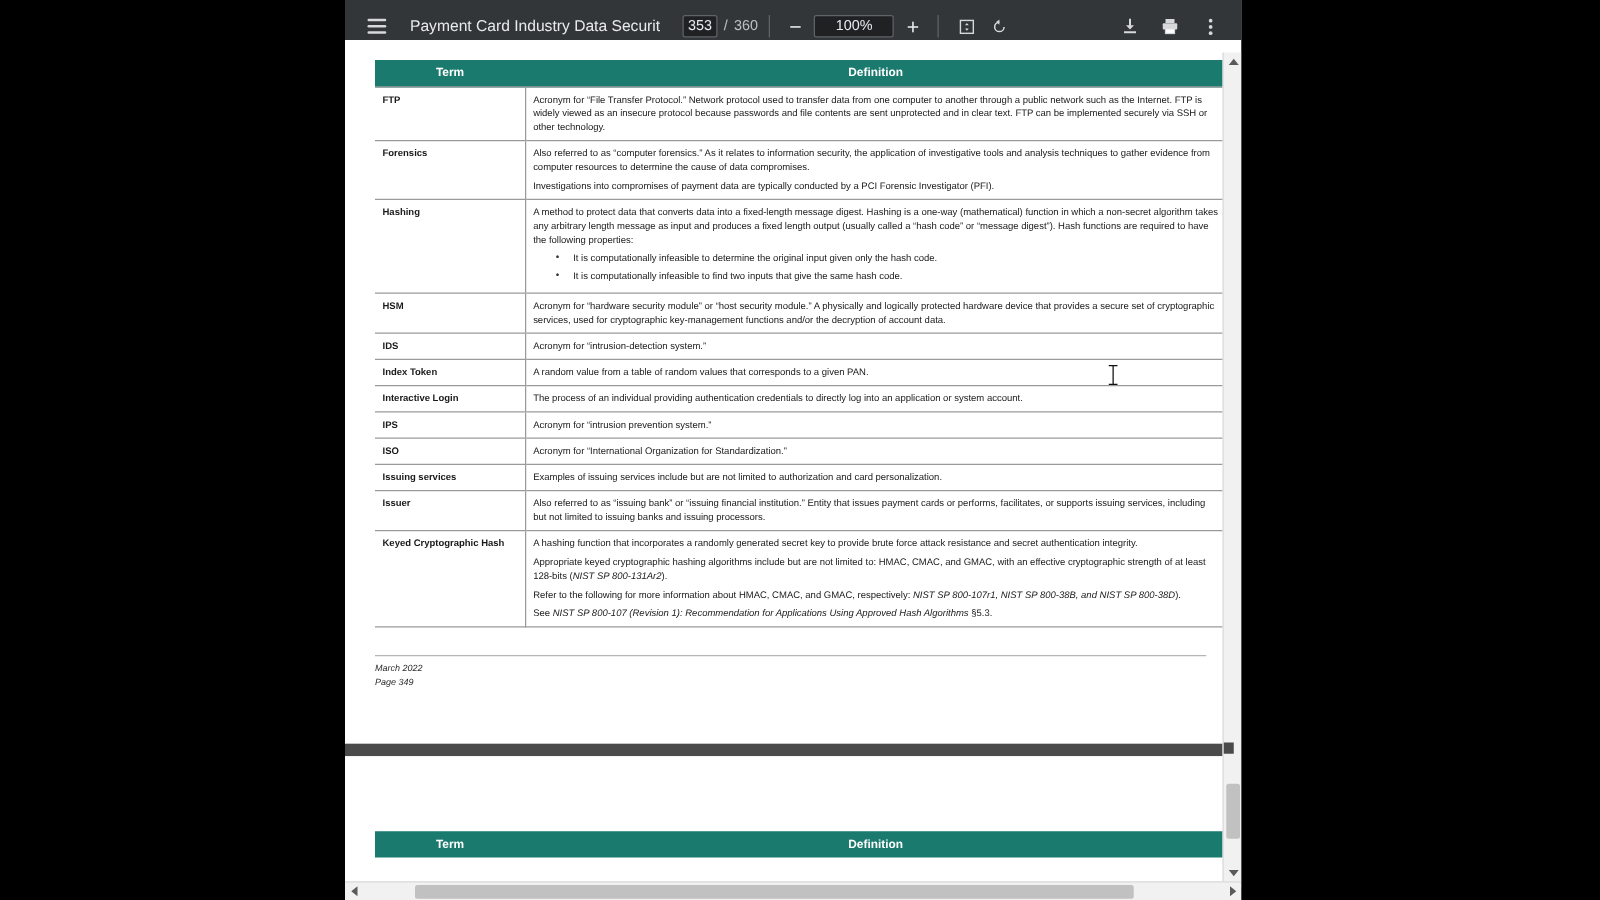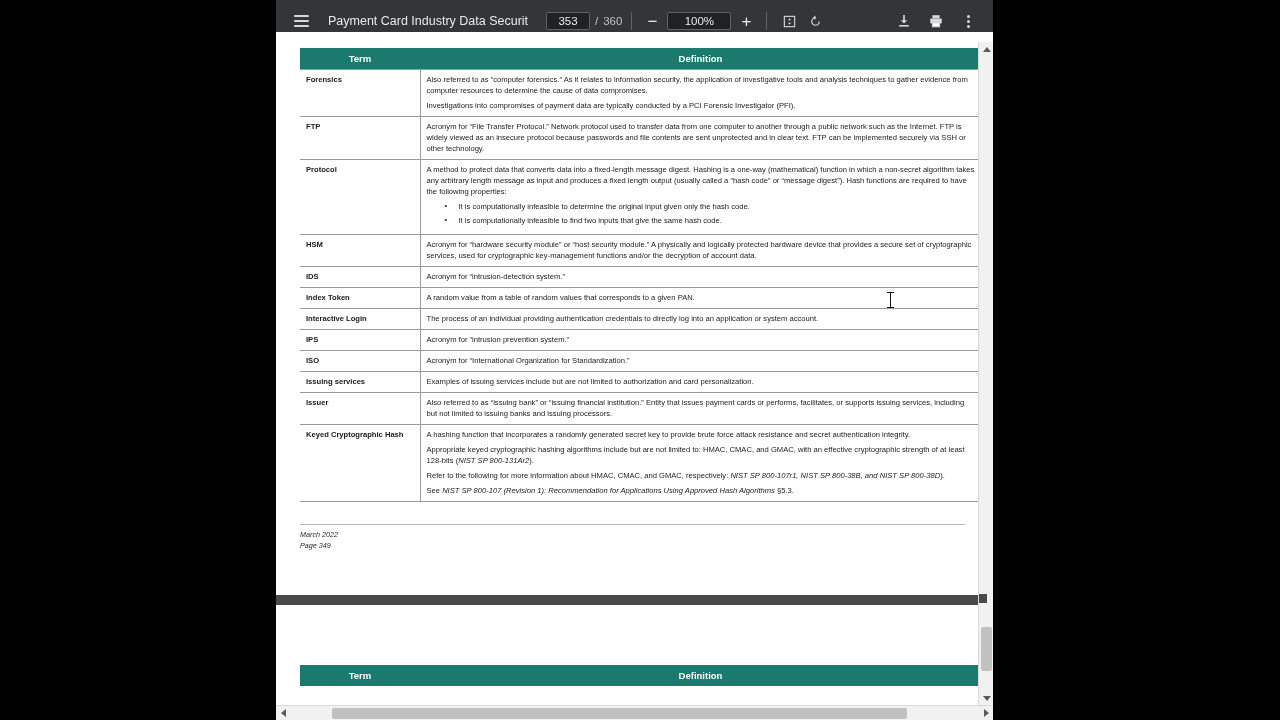--- a/index.html
+++ b/index.html
@@ -53,21 +53,21 @@
     margin-left: 18px; gap: 5px; flex: 0 0 auto;
   }
   .num-box {
     background: #1f2123;
     border: 1px solid #5f6368;
     border-radius: 2px;
     color: #e8eaed;
     font-size: 11.5px;
     text-align: center;
     padding: 2px 0;
-    width: 44px;
+    width: 28px;
     box-sizing: border-box;
     outline: none;
     font-family: "Liberation Sans", sans-serif;
   }
   .page-total { color: #bdc1c6; font-size: 11.5px; }
 
   .divider { width: 1px; height: 18px; background: #5f6368; margin: 0 9px; flex: 0 0 auto; }
 
   .zoom-group { display: flex; align-items: center; gap: 4px; flex: 0 0 auto; }
   .zoom-box { width: 64px; }
@@ -301,34 +301,34 @@
 
           <table class="glossary">
             <thead>
               <tr>
                 <th class="c-term">Term</th>
                 <th class="c-def">Definition</th>
               </tr>
             </thead>
             <tbody id="glossary-body">
                 <tr>
+                  <td class="term">FTP</td>
+                  <td class="def">
+                    <p>Acronym for “File Transfer Protocol.” Network protocol used to transfer data from one computer to another through a public network such as the Internet. FTP is widely viewed as an insecure protocol because passwords and file contents are sent unprotected and in clear text. FTP can be implemented securely via SSH or other technology.</p>
+                  </td>
+                </tr>
+                <tr>
                   <td class="term">Forensics</td>
                   <td class="def">
                     <p>Also referred to as “computer forensics.” As it relates to information security, the application of investigative tools and analysis techniques to gather evidence from computer resources to determine the cause of data compromises.</p>
                     <p>Investigations into compromises of payment data are typically conducted by a PCI Forensic Investigator (PFI).</p>
                   </td>
                 </tr>
                 <tr>
-                  <td class="term">FTP</td>
-                  <td class="def">
-                    <p>Acronym for “File Transfer Protocol.” Network protocol used to transfer data from one computer to another through a public network such as the Internet. FTP is widely viewed as an insecure protocol because passwords and file contents are sent unprotected and in clear text. FTP can be implemented securely via SSH or other technology.</p>
-                  </td>
-                </tr>
-                <tr>
-                  <td class="term">Protocol</td>
+                  <td class="term">Hashing</td>
                   <td class="def">
                     <p>A method to protect data that converts data into a fixed-length message digest. Hashing is a one-way (mathematical) function in which a non-secret algorithm takes any arbitrary length message as input and produces a fixed length output (usually called a “hash code” or “message digest”). Hash functions are required to have the following properties:</p>
                     <ul>
                       <li>It is computationally infeasible to determine the original input given only the hash code.</li>
                       <li>It is computationally infeasible to find two inputs that give the same hash code.</li>
                     </ul>
                   </td>
                 </tr>
                 <tr>
                   <td class="term">HSM</td>

